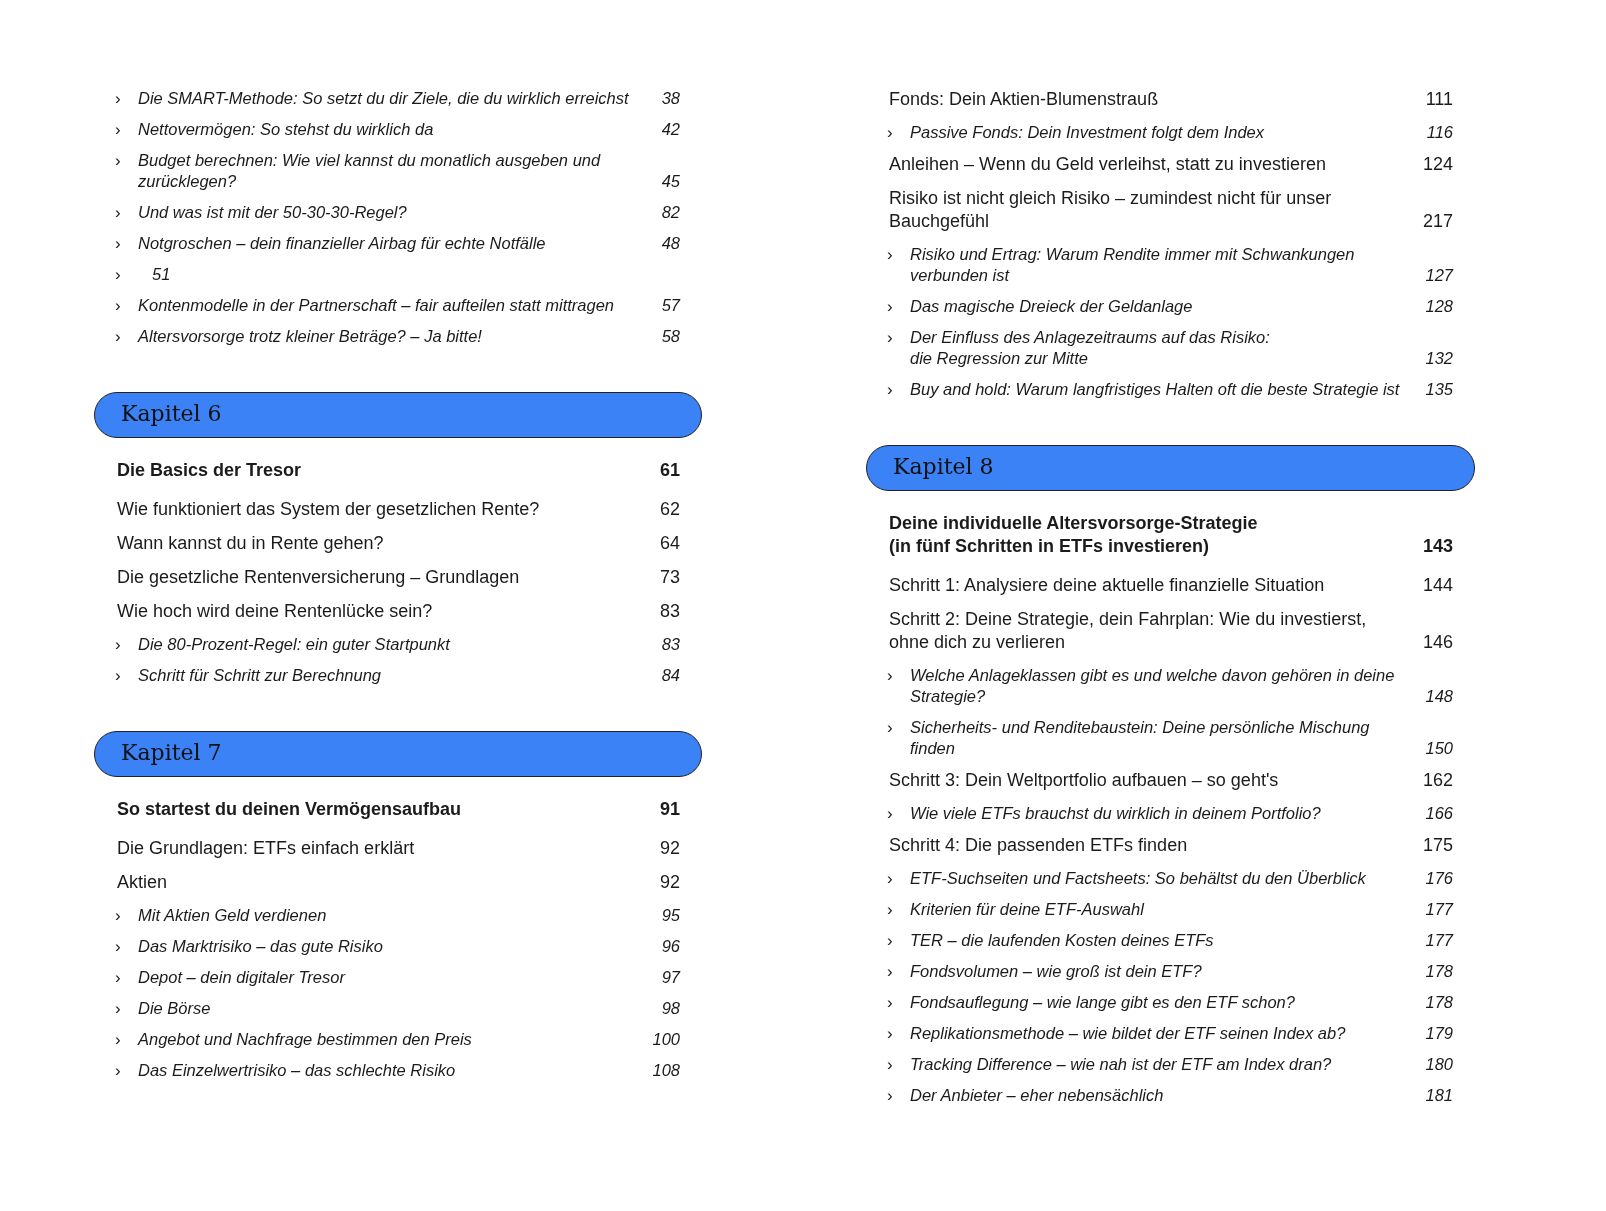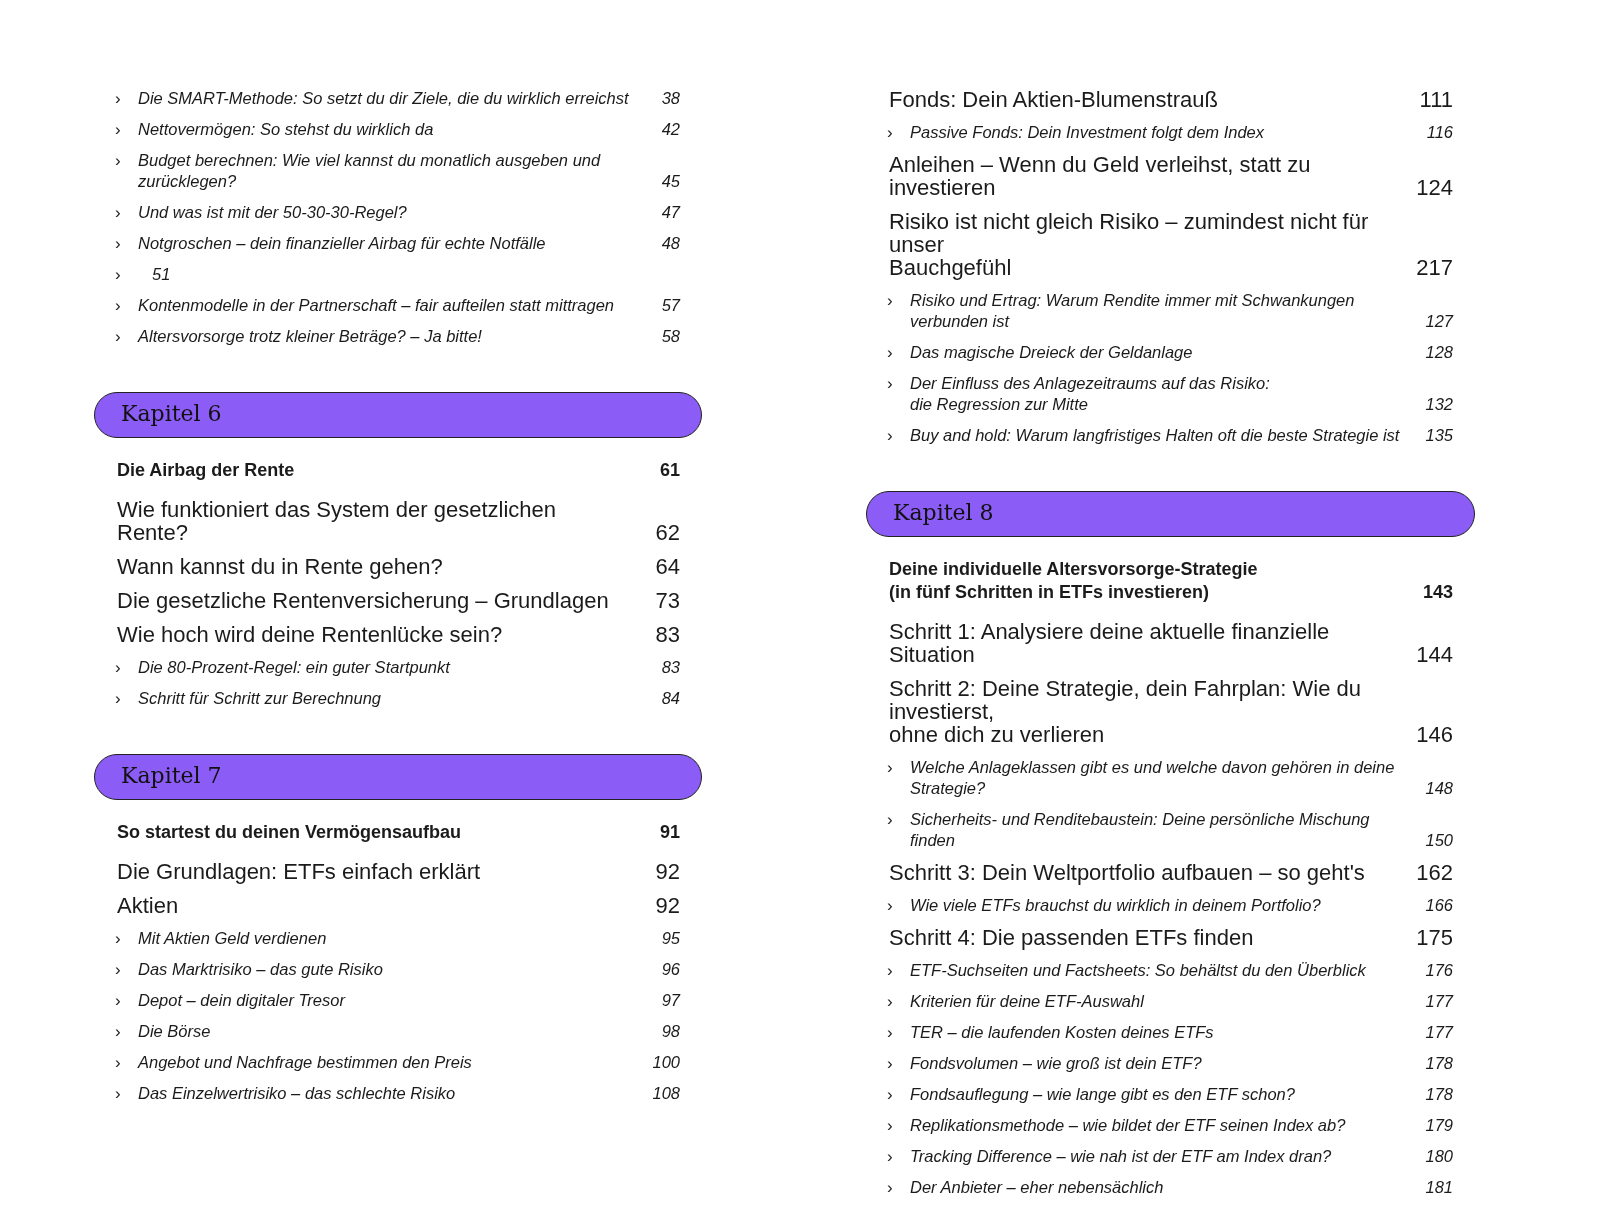--- a/index.html
+++ b/index.html
@@ -38,21 +38,21 @@
     width: 23px;
     flex: 0 0 23px;
     align-self: flex-start;
     font-size: 17px;
     line-height: 21px;
     color: #1b1b1b;
   }
 
   
   .entry-section {
-    font-size: 22px;
+    font-size: 18px;
     line-height: 23px;
     margin-bottom: 11px;
     padding-left: 23px;
     gap: 21px;
   }
 
   
   .entry-bold {
     font-size: 18px;
     line-height: 23px;
@@ -61,21 +61,21 @@
     padding-left: 23px;
   }
   .entry-bold .entry-page { font-weight: 700; margin-left: 32px; }
 
   
   .chapter-box {
     border: 1.6px solid #222222;
     border-radius: 24px;
     margin: 45px 0 21px 0;
     padding: 8px 26px 10px 26px;
-    background: #8b5cf6;
+    background: #3b82f6;
   }
   .chapter-label {
     font-family: "DejaVu Serif", serif;
     font-size: 22px;
     line-height: 26px;
     color: #111111;
   }
 </style>
 </head>
 <body>
@@ -94,21 +94,21 @@
       </div>
       <div class="entry entry-sub">
         <span class="chevron">›</span>
         <span class="entry-text">Budget berechnen: Wie viel kannst du monatlich ausgeben und
 zurücklegen?</span>
         <span class="entry-page">45</span>
       </div>
       <div class="entry entry-sub">
         <span class="chevron">›</span>
         <span class="entry-text">Und was ist mit der 50-30-30-Regel?</span>
-        <span class="entry-page">47</span>
+        <span class="entry-page">82</span>
       </div>
       <div class="entry entry-sub">
         <span class="chevron">›</span>
         <span class="entry-text">Notgroschen – dein finanzieller Airbag für echte Notfälle</span>
         <span class="entry-page">48</span>
       </div>
       <div class="entry entry-sub">
         <span class="chevron">›</span>
         <span class="entry-page">51</span>
       </div>
@@ -117,21 +117,21 @@
         <span class="entry-text">Kontenmodelle in der Partnerschaft – fair aufteilen statt mittragen</span>
         <span class="entry-page">57</span>
       </div>
       <div class="entry entry-sub">
         <span class="chevron">›</span>
         <span class="entry-text">Altersvorsorge trotz kleiner Beträge? – Ja bitte!</span>
         <span class="entry-page">58</span>
       </div>
       <div class="chapter-box"><span class="chapter-label">Kapitel 6</span></div>
       <div class="entry entry-bold">
-        <span class="entry-text">Die Airbag der Rente</span>
+        <span class="entry-text">Die Basics der Tresor</span>
         <span class="entry-page">61</span>
       </div>
       <div class="entry entry-section">
         <span class="entry-text">Wie funktioniert das System der gesetzlichen Rente?</span>
         <span class="entry-page">62</span>
       </div>
       <div class="entry entry-section">
         <span class="entry-text">Wann kannst du in Rente gehen?</span>
         <span class="entry-page">64</span>
       </div>

